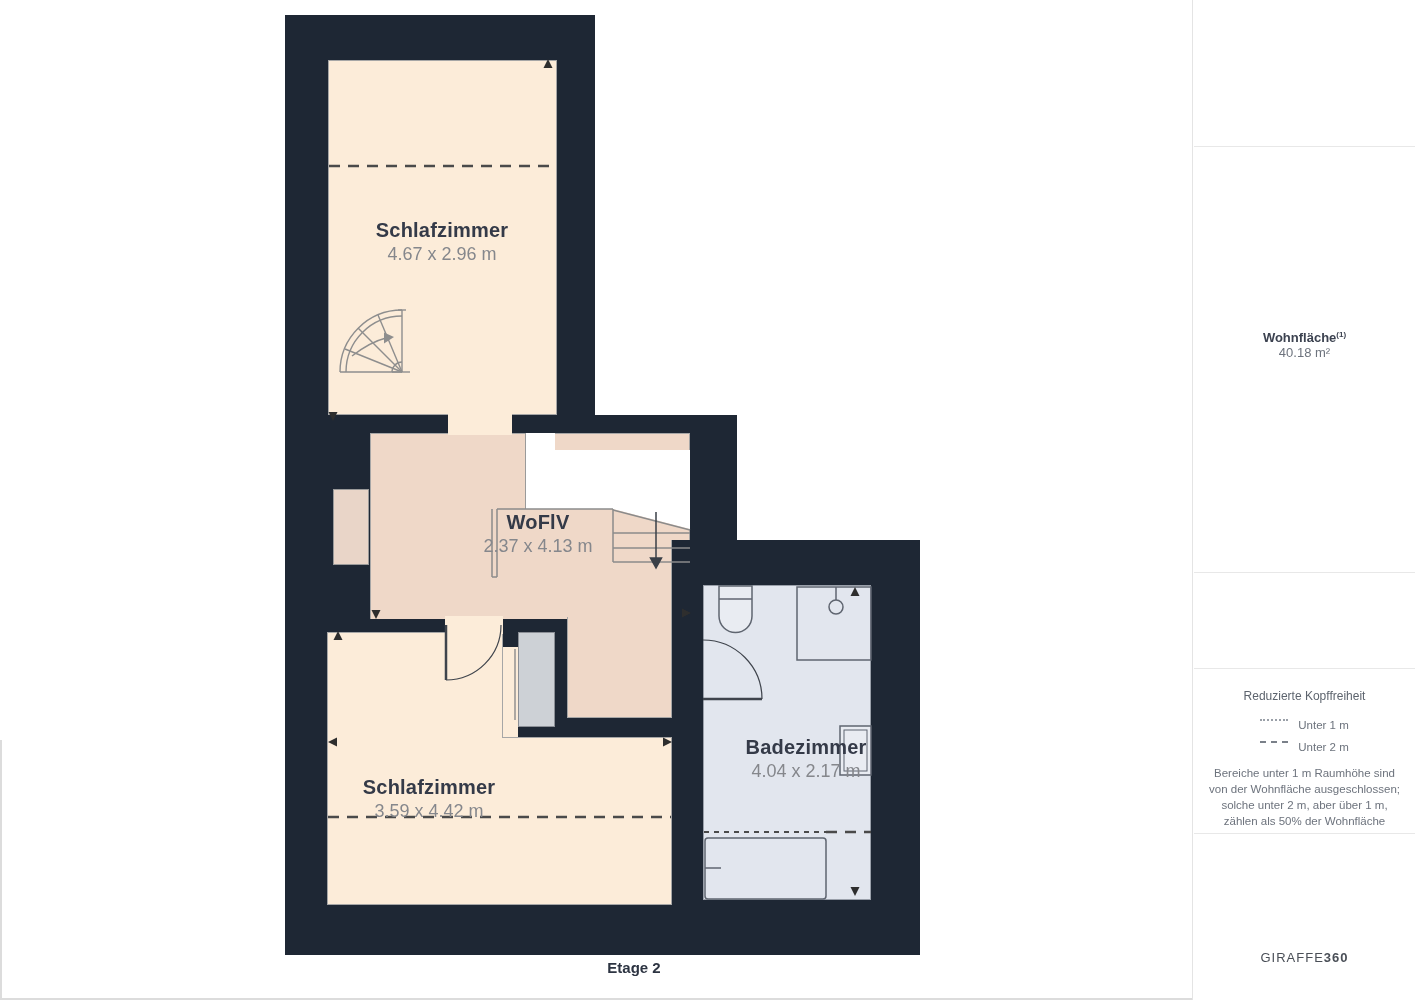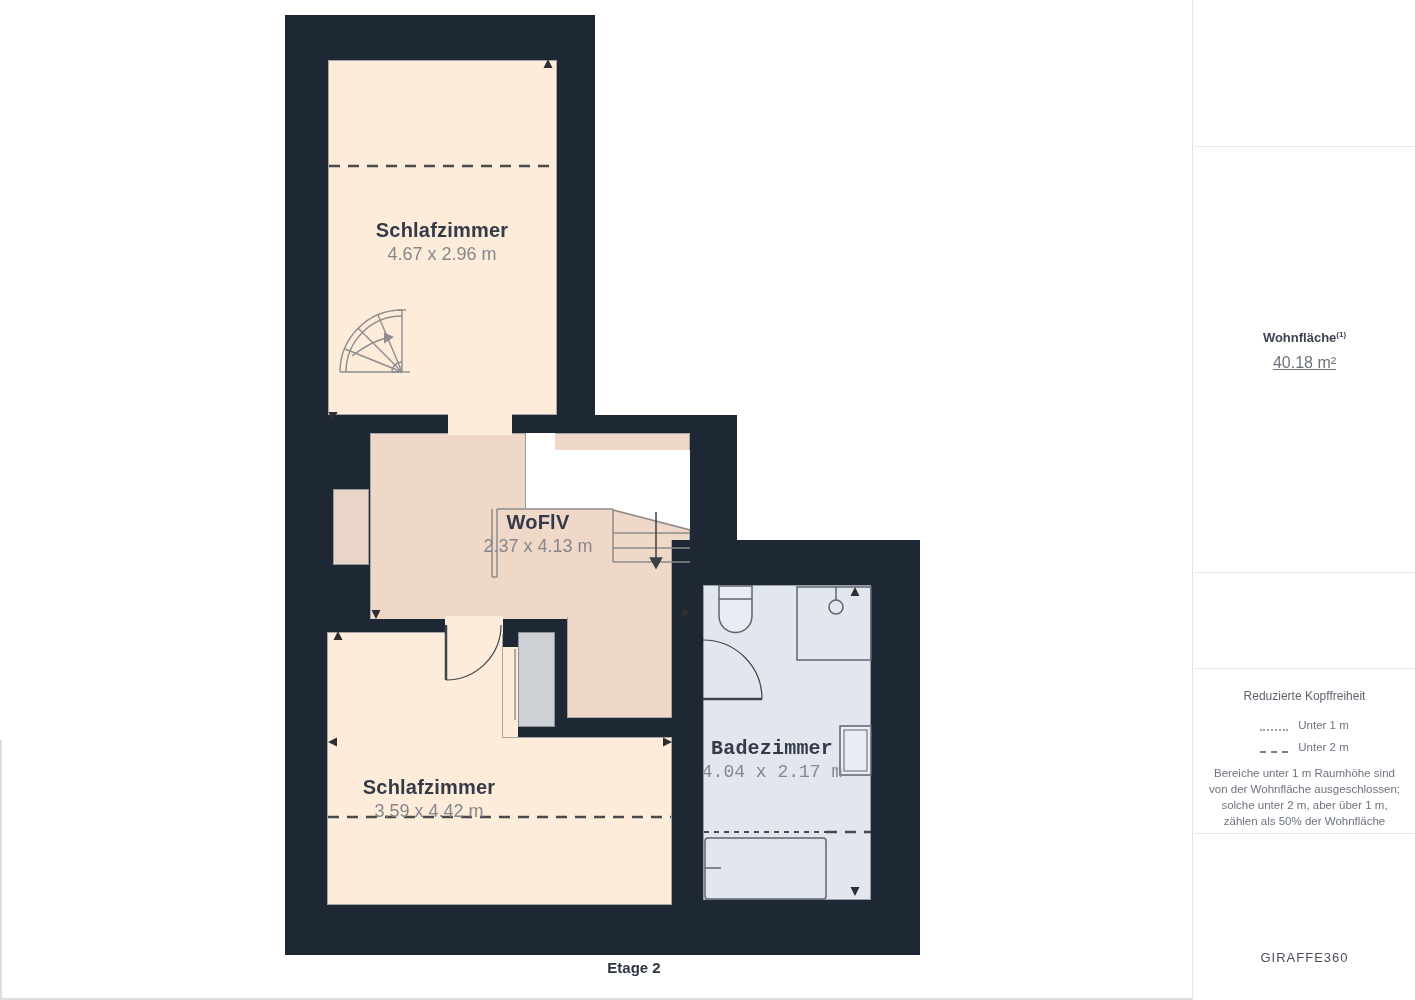--- a/index.html
+++ b/index.html
@@ -31,30 +31,30 @@
   .logo-text{font-family:"DejaVu Serif","Liberation Serif",serif;font-size:25px;color:#1c1c1c;}
   .logo-it{font-style:italic;}
   .logo-bold{font-weight:bold;}
   .logo-dot{font-weight:bold;}
   .corner-tl{display:inline-block;width:10px;height:15px;border-left:2.5px solid #1c1c1c;
              border-top:2.5px solid #1c1c1c;margin-right:7px;transform:translateY(-9px);}
   .corner-br{display:inline-block;width:10px;height:15px;border-right:2.5px solid #1c1c1c;
              border-bottom:2.5px solid #1c1c1c;margin-left:5px;transform:translateY(9px);}
   .area-title{font-weight:bold;font-size:13px;color:#3c4250;}
   .area-title sup{font-size:8px;}
-  .area-value{font-size:16px;color:#6d737d;margin-top:9px;text-decoration:underline;}
+  .area-value{font-size:13px;color:#6d737d;}
   .small-gray{font-size:11.5px;line-height:16px;color:#6d737d;}
   .legend-title{font-size:12px;color:#5d646e;text-align:center;}
-  .legend-row{display:flex;align-items:flex-end;justify-content:center;gap:10px;
+  .legend-row{display:flex;align-items:flex-start;justify-content:center;gap:10px;
               font-size:11.5px;color:#6d737d;}
   .line-sample{display:inline-block;width:28px;height:0;}
   .line-dot{border-top:2px dotted #9aa0a8;}
   .line-dash{border-top:2px dashed #7a8089;}
   .brand{font-size:13px;color:#4a4f57;letter-spacing:1px;}
-  .brand b{font-weight:normal;}
+  .brand b{font-weight:bold;}
 </style>
 </head>
 <body>
 
 <div id="canvas">
 
   <div id="plan">
 
     <div class="abs wall" style="left:285px;top:15px;width:310px;height:425px;"></div>
     <div class="abs wall" style="left:285px;top:440px;width:425px;height:190px;"></div>
@@ -168,21 +168,21 @@
       <div class="room-dims">4.67 x 2.96 m</div>
     </div>
     <div class="room-label" style="left:538px;top:534px;">
       <div class="room-name">WoFlV</div>
       <div class="room-dims">2.37 x 4.13 m</div>
     </div>
     <div class="room-label" style="left:429px;top:799px;">
       <div class="room-name">Schlafzimmer</div>
       <div class="room-dims">3.59 x 4.42 m</div>
     </div>
-    <div class="room-label" style="left:772px;top:759px;font-family:Liberation Mono, monospace;">
+    <div class="room-label" style="left:806px;top:759px;">
       <div class="room-name">Badezimmer</div>
       <div class="room-dims">4.04 x 2.17 m</div>
     </div>
 
     <div class="level-label" style="left:634px;top:967px;">Etage 2</div>
   </div>
 
   <div id="sidebar">
 
     <div class="divider" style="top:146px;"></div>

